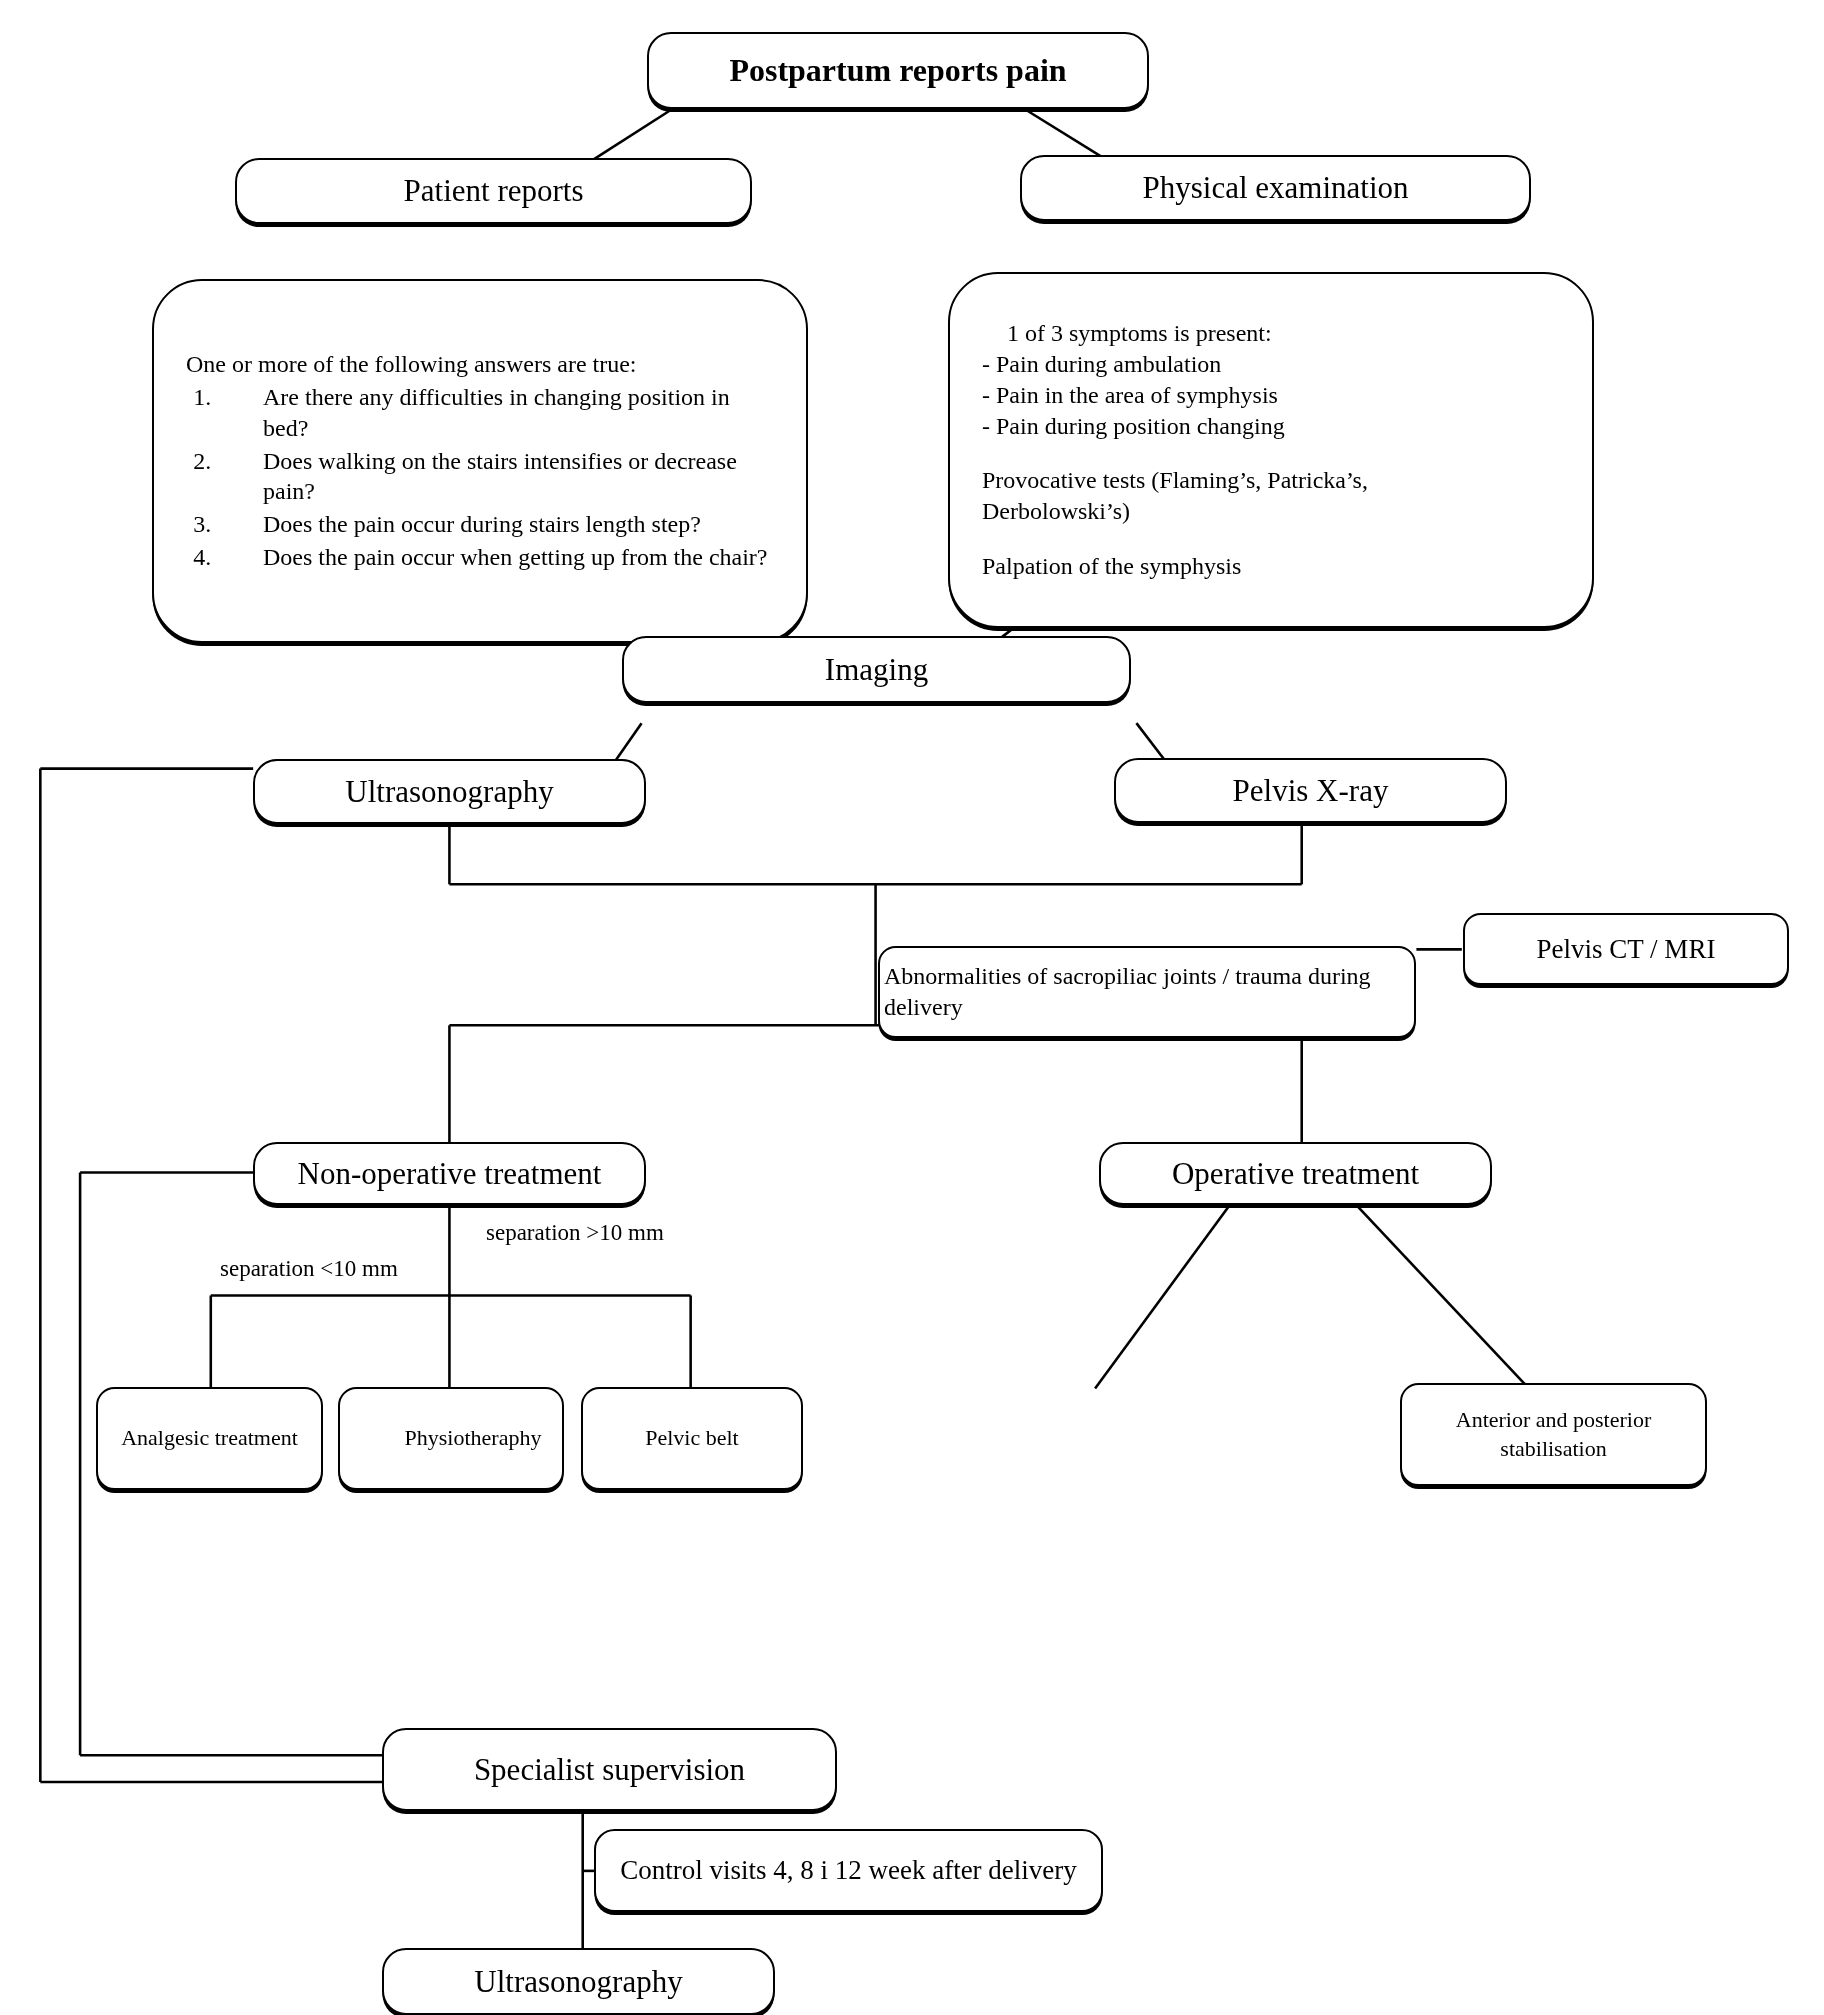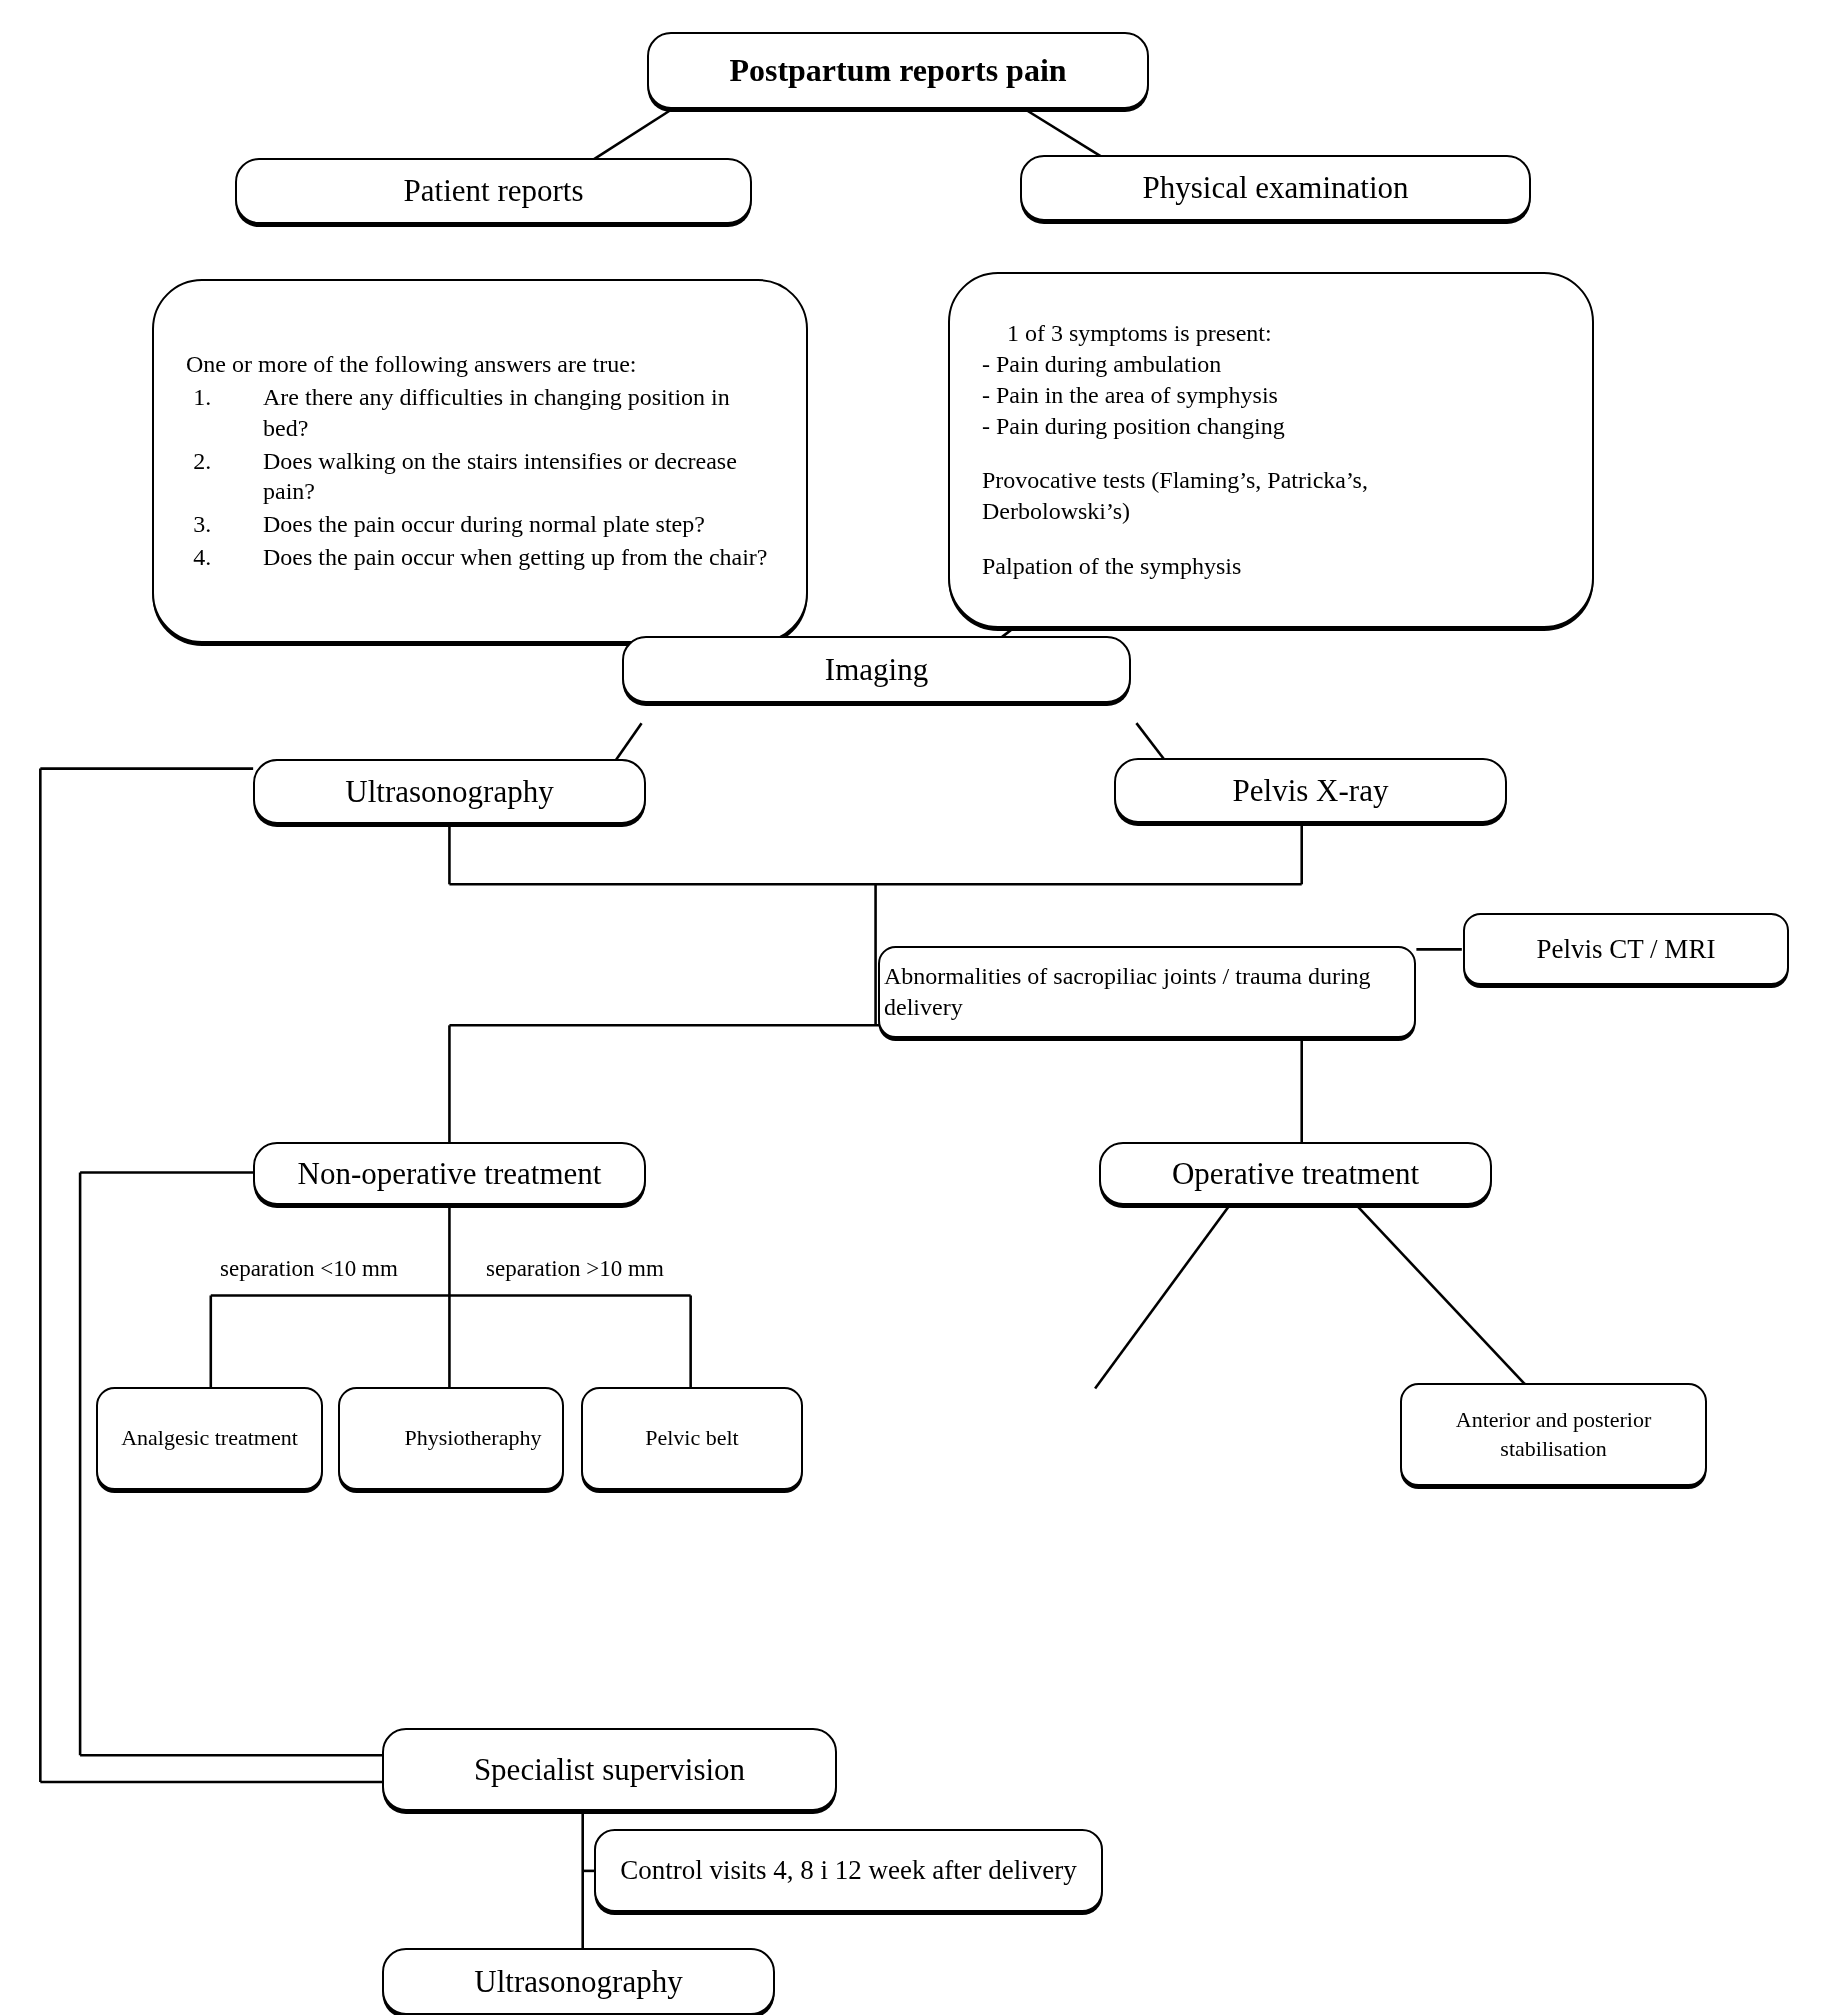--- a/index.html
+++ b/index.html
@@ -159,21 +159,21 @@
         <li>
           <span class="num">1.</span>
           <span>Are there any difficulties in changing position in bed?</span>
         </li>
         <li>
           <span class="num">2.</span>
           <span>Does walking on the stairs intensifies or decrease pain?</span>
         </li>
         <li>
           <span class="num">3.</span>
-          <span>Does the pain occur during normal plate step?</span>
+          <span>Does the pain occur during stairs length step?</span>
         </li>
         <li>
           <span class="num">4.</span>
           <span>Does the pain occur when getting up from the chair?</span>
         </li>
       </ol>
     </div>
   </div>
 
   <div class="node left-align f-body pad-l" style="left:948px; top:230px; width:646px; height:356px; border-radius:50px;">
@@ -213,21 +213,21 @@
 
   <div class="node f-big" style="left:253px; top:1142px; width:393px; height:63px;">
     <span class="txt">Non-operative treatment</span>
   </div>
 
   <div class="node f-big" style="left:1099px; top:1142px; width:393px; height:63px;">
     <span class="txt">Operative treatment</span>
   </div>
 
   <div class="edge-label" style="left:220px; top:1256px;">separation &lt;10 mm</div>
-  <div class="edge-label" style="left:486px; top:1256px;">separation &gt;10 mm</div>
+  <div class="edge-label" style="left:486px; top:1220px;">separation &gt;10 mm</div>
 
   <div class="node f-small" style="left:96px; top:1387px; width:227px; height:103px; border-radius:18.6px;">
     <span class="txt">Analgesic treatment</span>
   </div>
 
   <div class="node f-small" style="left:338px; top:1387px; width:226px; height:103px; border-radius:18.6px;padding-left:44px;">
     <span class="txt">Physiotheraphy</span>
   </div>
 
   <div class="node f-small" style="left:581px; top:1387px; width:222px; height:103px; border-radius:18.6px;">

